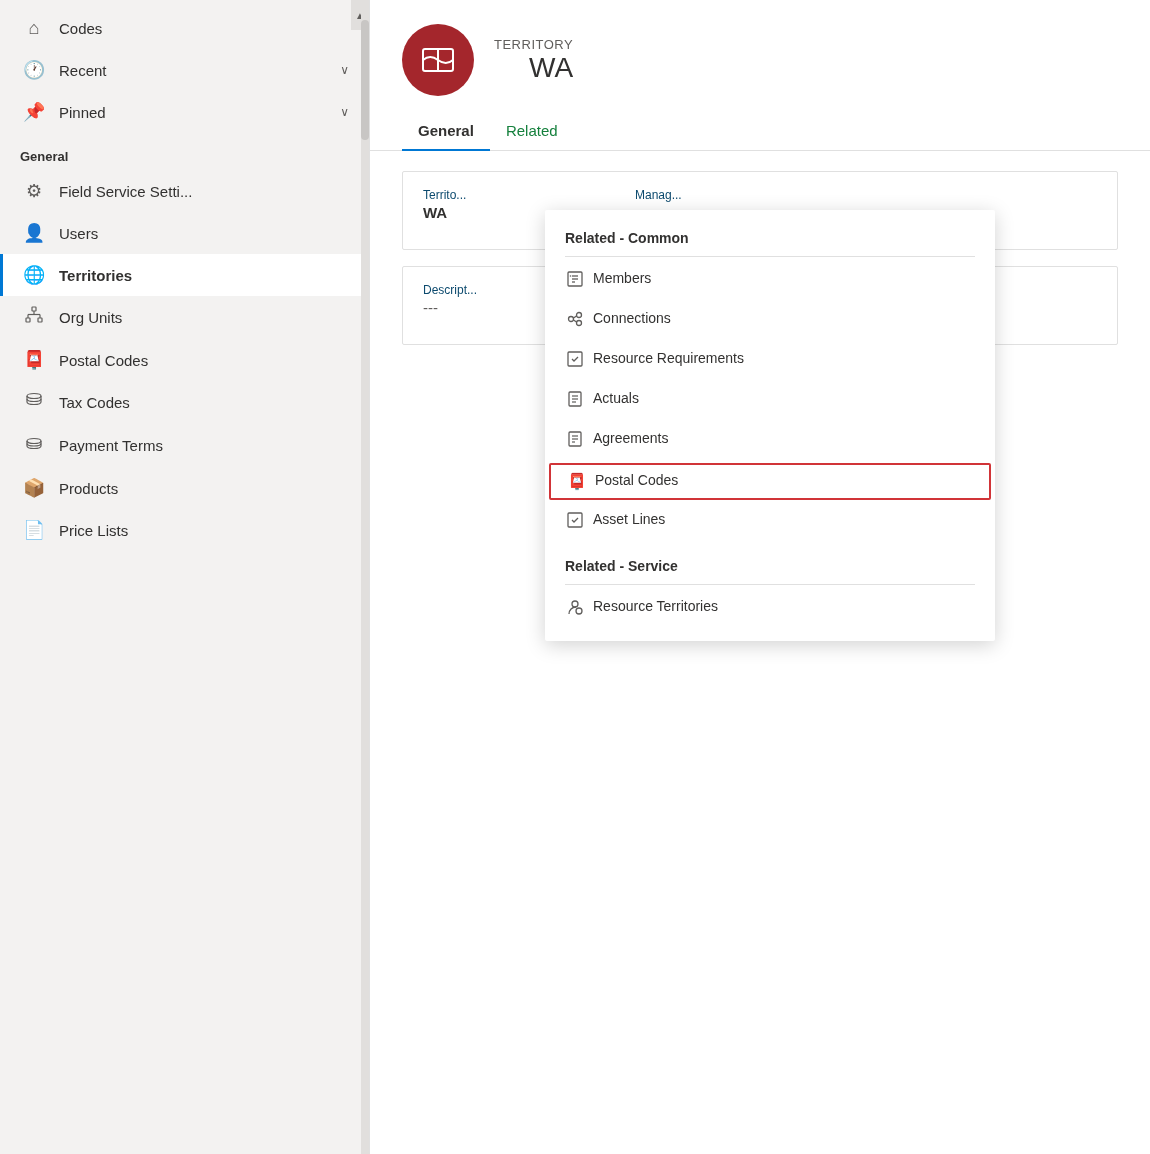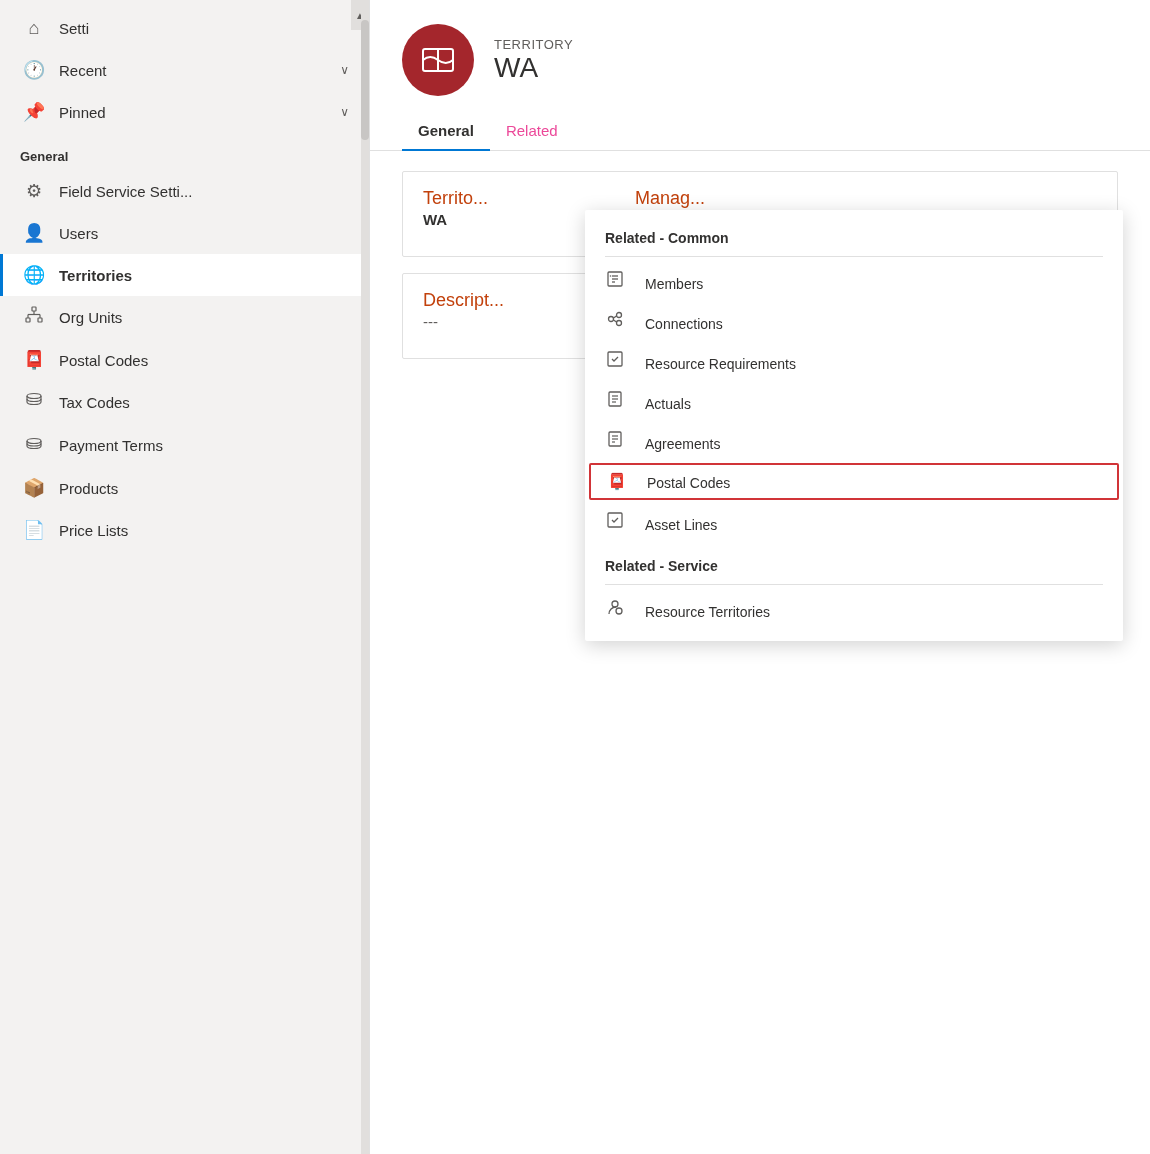--- a/index.html
+++ b/index.html
@@ -86,37 +86,37 @@
       width: 72px;
       height: 72px;
       border-radius: 50%;
       background: #a4262c;
       display: flex;
       align-items: center;
       justify-content: center;
       color: #fff;
       font-size: 30px;
     }
-    .record-info { display: flex; flex-direction: column; }
+    .record-info { display: flex; flex-direction: column; text-align: right; }
     .record-type { font-size: 13px; color: #605e5c; text-transform: uppercase; letter-spacing: 0.5px; }
     .record-title { font-size: 28px; font-weight: 400; color: #323130; }
 
     
     .tabs {
       display: flex;
       padding: 0 32px;
       margin-top: 16px;
       border-bottom: 1px solid #e0e0e0;
       gap: 0;
     }
     .tab {
       padding: 10px 16px;
       font-size: 15px;
       cursor: pointer;
-      color: #ec4899;
+      color: #15803d;
       border-bottom: 2px solid transparent;
       margin-bottom: -1px;
     }
     .tab.active {
       color: #323130;
       font-weight: 700;
       border-bottom: 2px solid #0078d4;
     }
 
     
@@ -136,57 +136,56 @@
     .form-row {
       display: flex;
       gap: 32px;
       margin-bottom: 12px;
     }
     .form-field {
       display: flex;
       flex-direction: column;
       min-width: 180px;
     }
-    .form-label { font-size: 18px; color: #c2410c; margin-bottom: 2px; }
+    .form-label { font-size: 12px; color: #0c4a6e; margin-bottom: 2px; }
     .form-value { font-size: 15px; font-weight: 600; color: #323130; }
     .form-value.empty { color: #605e5c; font-weight: 400; }
 
     
     .dropdown-overlay {
       position: absolute;
       top: 210px;
       left: 175px;
-      width: 538px;
+      width: 450px;
       background: #fff;
       box-shadow: 0 4px 20px rgba(0,0,0,0.18);
       border-radius: 2px;
       z-index: 100;
       padding: 12px 0;
-      margin-left: 40px;
     }
 
     .dropdown-section-title {
       padding: 8px 20px 6px 20px;
       font-size: 14px;
       font-weight: 700;
       color: #323130;
     }
     .dropdown-divider {
       border: none;
       border-top: 1px solid #e0e0e0;
       margin: 4px 20px;
     }
     .dropdown-item {
       display: flex;
-      align-items: flex-end;
+      align-items: flex-start;
       padding: 9px 20px;
       font-size: 14px;
       color: #323130;
       cursor: pointer;
-      gap: 20px;
+      gap: 8px;
     }
     .dropdown-item .d-icon { font-size: 16px; color: #605e5c; width: 20px; text-align: center; }
     .dropdown-item.highlighted {
       border: 2px solid #d13438;
       margin: 2px 4px;
       border-radius: 2px;
       padding: 7px 16px;
     }
 
     
@@ -210,21 +209,21 @@
   </style>
 </head>
 <body>
 
 <div class="sidebar">
   <div class="scroll-up-btn">▲</div>
   <div class="sidebar-scroll">
 
     <div class="nav-item">
       <span class="icon">⌂</span>
-      <span class="label">Setti</span>
+      <span class="label">Codes</span>
     </div>
     <div class="nav-item">
       <span class="icon">🕐</span>
       <span class="label">Recent</span>
       <span class="chevron">∨</span>
     </div>
     <div class="nav-item">
       <span class="icon">📌</span>
       <span class="label">Pinned</span>
       <span class="chevron">∨</span>

